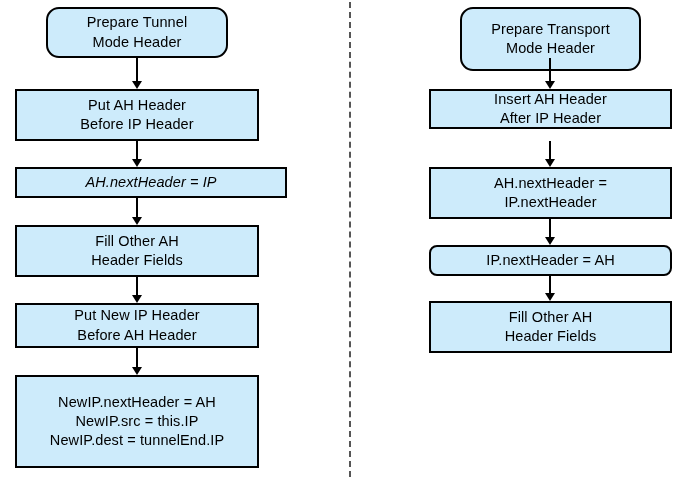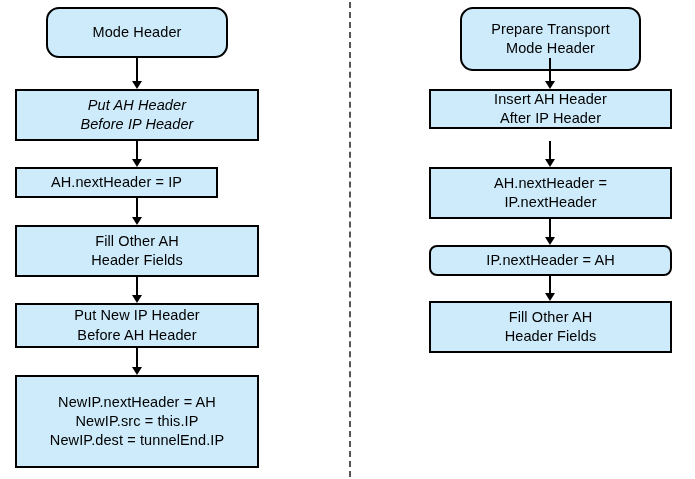--- a/index.html
+++ b/index.html
@@ -73,39 +73,40 @@
     width: 0;
     border-left: 2px dashed #555555;
   }
 </style>
 </head>
 <body>
 
 <div id="canvas">
 
   <div class="node terminator" style="left:46px; top:7px; width:182px; height:51px;">
+    <span class="line">Prepare Tunnel</span>
     <span class="line">Mode Header</span>
   </div>
 
   <div class="connector" style="left:137px; top:58px; height:31px;">
     <span class="stem" style="height:23px;"></span>
     <span class="head" style="top:23px;"></span>
   </div>
 
-  <div class="node" style="left:15px; top:89px; width:244px; height:52px;font-style:italic;">
+  <div class="node" style="left:15px; top:89px; width:244px; height:52px;">
     <span class="line">Put AH Header</span>
     <span class="line">Before IP Header</span>
   </div>
 
   <div class="connector" style="left:137px; top:141px; height:26px;">
     <span class="stem" style="height:18px;"></span>
     <span class="head" style="top:18px;"></span>
   </div>
 
-  <div class="node" style="left:15px; top:167px; width:203px; height:31px;">
+  <div class="node" style="left:15px; top:167px; width:272px; height:31px;font-style:italic;">
     <span class="line">AH.nextHeader = IP</span>
   </div>
 
   <div class="connector" style="left:137px; top:198px; height:27px;">
     <span class="stem" style="height:19px;"></span>
     <span class="head" style="top:19px;"></span>
   </div>
 
   <div class="node" style="left:15px; top:225px; width:244px; height:52px;">
     <span class="line">Fill Other AH</span>

